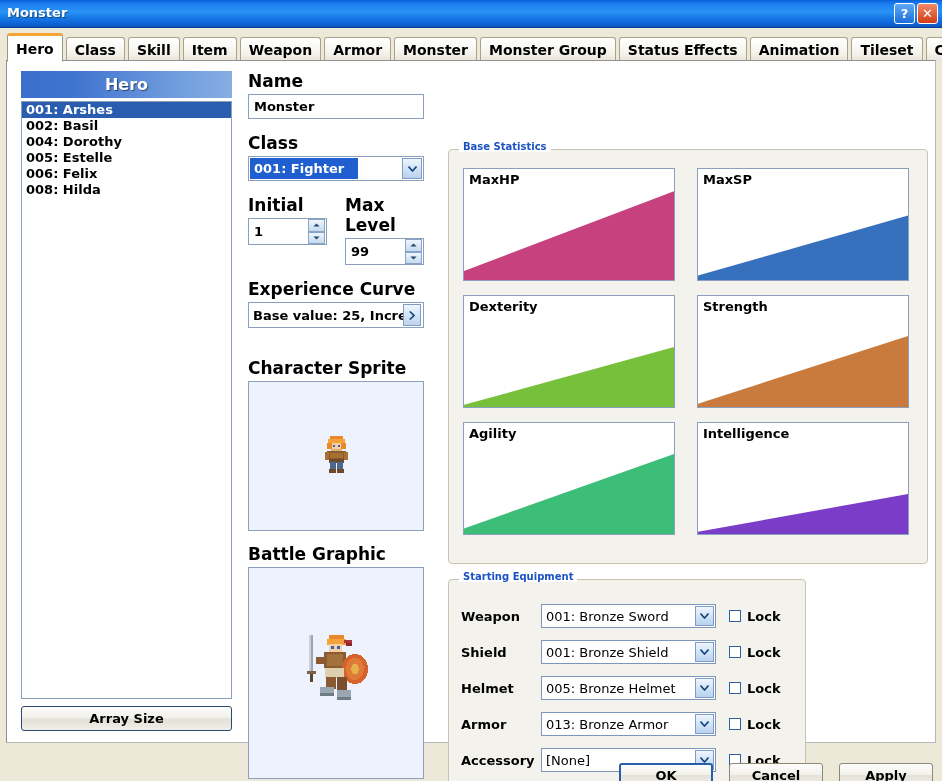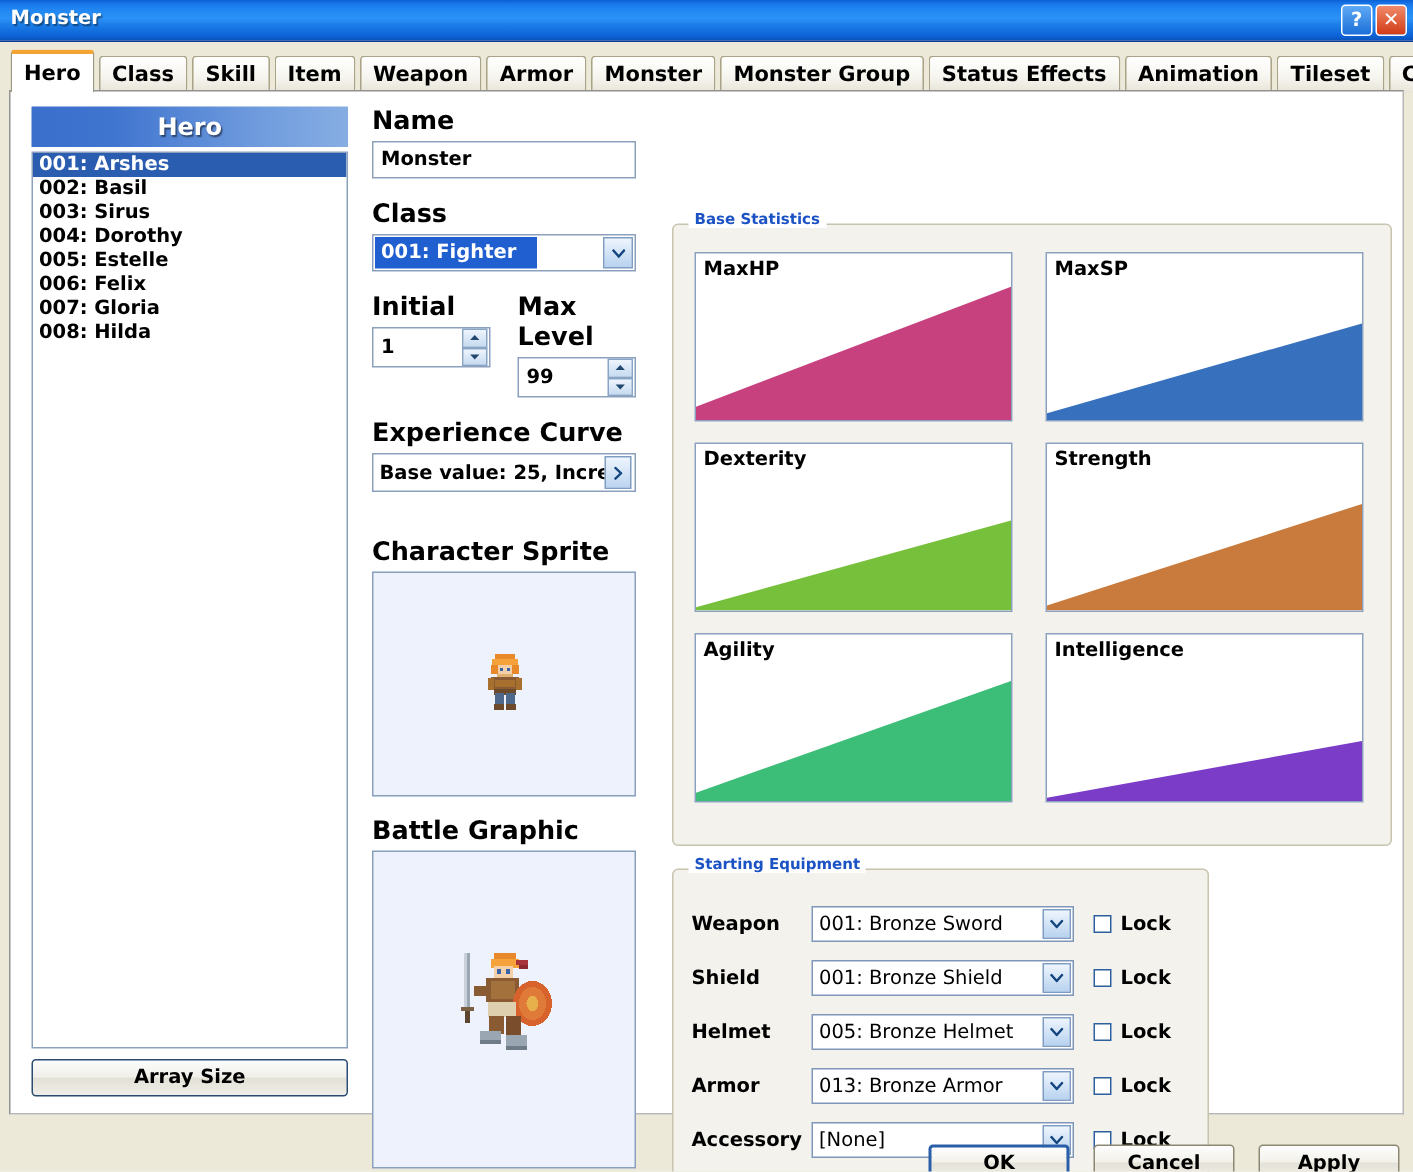--- a/index.html
+++ b/index.html
@@ -340,25 +340,23 @@
       </div>
     </div>
 
   <div class="client">
 
     <div class="listpanel">
       <div class="list-header">Hero</div>
       <div class="listbox" id="herolist">
           <div class="li sel">001: Arshes</div>
           <div class="li">002: Basil</div>
-          <div class="li">003: Sirus</div>
           <div class="li">004: Dorothy</div>
           <div class="li">005: Estelle</div>
           <div class="li">006: Felix</div>
-          <div class="li">007: Gloria</div>
           <div class="li">008: Hilda</div>
         </div>
       <div class="arraysize">Array Size</div>
     </div>
 
     <div class="center">
 
       <div class="fldlabel">Name</div>
       <div class="textbox">Monster</div>
 

